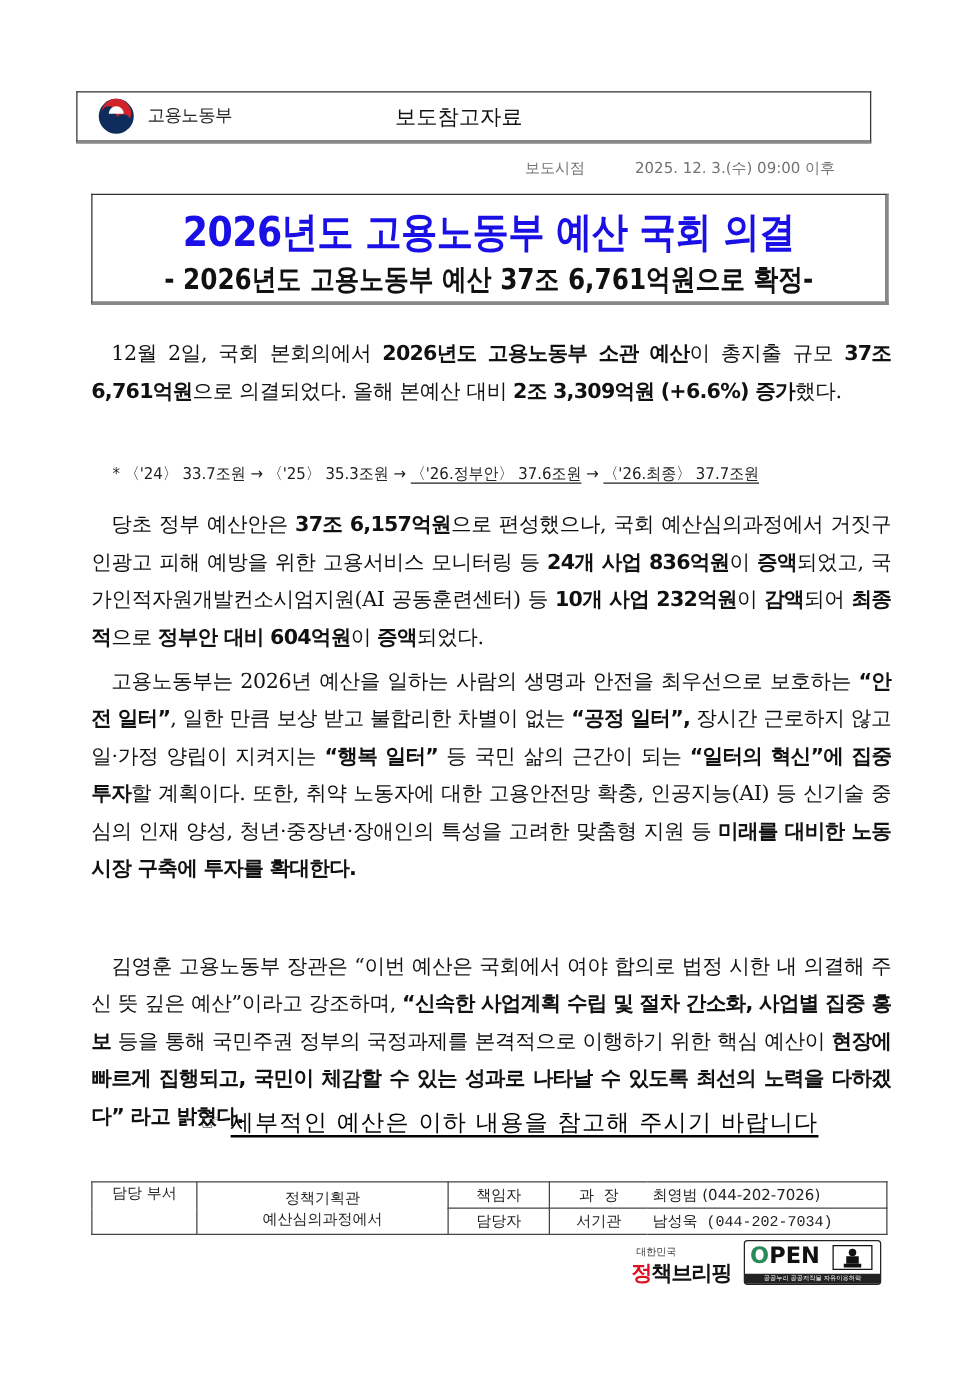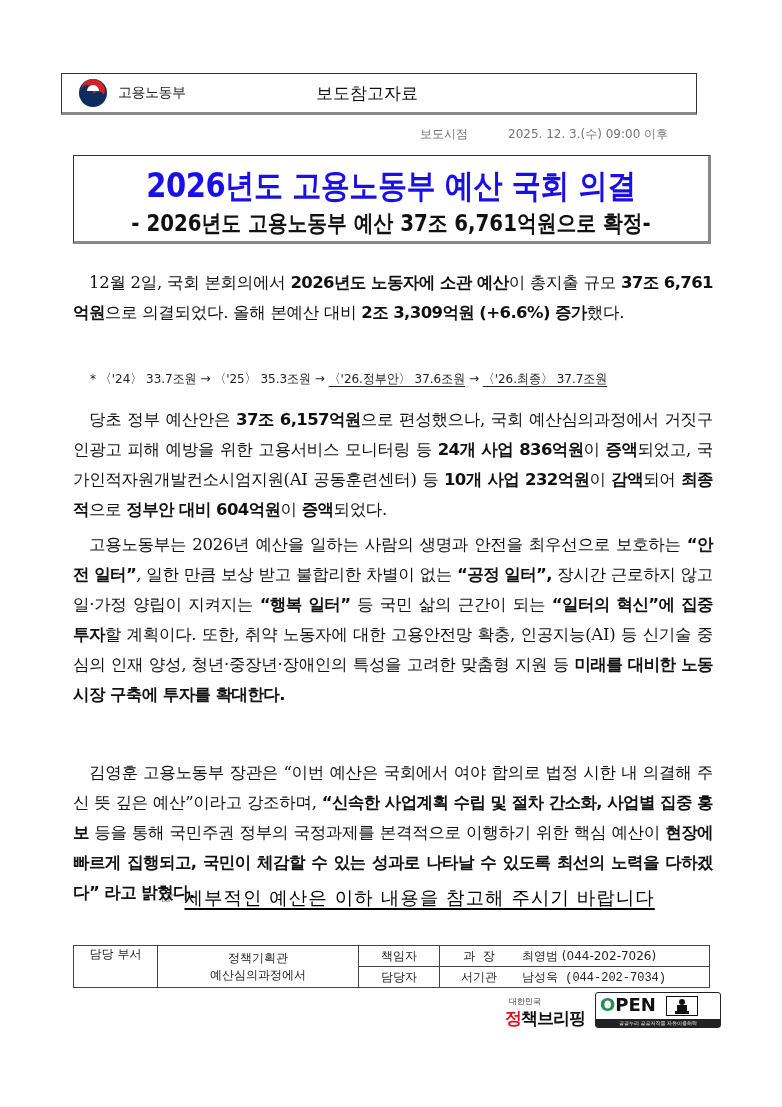--- a/index.html
+++ b/index.html
@@ -28,21 +28,21 @@
   .ref-line { left:160px; top:885px; font-size:18.5px; letter-spacing:1px; white-space:nowrap; font-family:"DejaVu Sans", sans-serif; }
   .ref-line u { text-decoration-thickness:2px; text-underline-offset:4px; }
   table.contact { position:absolute; left:73px; top:945px; width:637px; border-collapse:collapse;
     font-family:"DejaVu Sans", sans-serif; font-size:12px; color:#222; }
   table.contact td { border:1px solid #444; height:20px; padding:0 4px; text-align:center;margin-top:48px; }
   .cell-dept { vertical-align:top; }
   .brief { left:505px; top:996px; }
   .brief .small { font-family:"DejaVu Sans", sans-serif; font-size:8px; color:#333; margin-left:4px; }
   .brief .big { font-family:"DejaVu Sans", sans-serif; font-weight:bold; font-size:17px; color:#111; letter-spacing:-1px; }
   .brief .big .red { color:#d12; }
-  .open { left:595px; top:992px; width:108px; height:34px; border:1.5px solid #222; border-radius:3px;padding-left:16px; }
+  .open { left:595px; top:992px; width:108px; height:34px; border:1.5px solid #222; border-radius:3px; }
   .open .open-text { position:absolute; left:4px; top:1px; font-family:"DejaVu Sans", sans-serif; font-weight:bold; font-size:18px; color:#111; }
   .open .open-text .o { color:#2a8a5a; }
   .open .badge { position:absolute; left:70px; top:3px; width:30px; height:18px; border:1px solid #111; }
   .open .strip { position:absolute; left:0; right:0; bottom:0; height:8px; background:#222; color:#fff;
     font-family:"DejaVu Sans", sans-serif; font-size:5px; line-height:8px; text-align:center; }
 </style>
 </head>
 <body>
 
 <div class="abs header-box">
@@ -59,21 +59,21 @@
 
 <div class="abs release">
   <span class="label">보도시점</span><span>2025. 12. 3.(수) 09:00 이후</span>
 </div>
 
 <div class="abs title-box">
   <div class="abs main-title">2026년도 고용노동부 예산 국회 의결</div>
   <div class="abs sub-title">- 2026년도 고용노동부 예산 37조 6,761억원으로 확정-</div>
 </div>
 
-<div class="abs para" style="top:268px;"><span class="indent"></span><span>12월 2일, 국회 본회의에서 </span><b>2026년도 노동자에 소관 예산</b><span>이 총지출 규모 </span><b>37조 6,761억원</b><span>으로 의결되었다. 올해 본예산 대비 </span><b>2조 3,309억원 (+6.6%) 증가</b><span>했다.</span></div>
+<div class="abs para" style="top:268px;"><span class="indent"></span><span>12월 2일, 국회 본회의에서 </span><b>2026년도 고용노동부 소관 예산</b><span>이 총지출 규모 </span><b>37조 6,761억원</b><span>으로 의결되었다. 올해 본예산 대비 </span><b>2조 3,309억원 (+6.6%) 증가</b><span>했다.</span></div>
 
 <div class="abs note"><span>* </span><span>〈'24〉 33.7조원</span><span> → </span><span>〈'25〉 35.3조원</span><span> → </span><u>〈'26.정부안〉 37.6조원</u><span> → </span><u>〈'26.최종〉 37.7조원</u></div>
 
 <div class="abs para" style="top:405px;"><span class="indent"></span><span>당초 정부 예산안은 </span><b>37조 6,157억원</b><span>으로 편성했으나, 국회 예산심의과정에서 거짓구인광고 피해 예방을 위한 고용서비스 모니터링 등 </span><b>24개 사업 836억원</b><span>이 </span><b>증액</b><span>되었고, 국가인적자원개발컨소시엄지원(AI 공동훈련센터) 등 </span><b>10개 사업 232억원</b><span>이 </span><b>감액</b><span>되어 </span><b>최종적</b><span>으로 </span><b>정부안 대비 604억원</b><span>이 </span><b>증액</b><span>되었다.</span></div>
 
 <div class="abs para" style="top:530px;"><span class="indent"></span><span>고용노동부는 2026년 예산을 일하는 사람의 생명과 안전을 최우선으로 보호하는 </span><b>“안전 일터”</b><span>, 일한 만큼 보상 받고 불합리한 차별이 없는 </span><b>“공정 일터”,</b><span> 장시간 근로하지 않고 일·가정 양립이 지켜지는 </span><b>“행복 일터”</b><span> 등 국민 삶의 근간이 되는 </span><b>“일터의 혁신”에 집중 투자</b><span>할 계획이다. 또한, 취약 노동자에 대한 고용안전망 확충, 인공지능(AI) 등 신기술 중심의 인재 양성, 청년·중장년·장애인의 특성을 고려한 맞춤형 지원 등 </span><b>미래를 대비한 노동시장 구축에 투자를 확대한다.</b></div>
 
 <div class="abs para" style="top:730px;margin-top:28px;"><span class="indent"></span><span>김영훈 고용노동부 장관은 “이번 예산은 국회에서 여야 합의로 법정 시한 내 의결해 주신 뜻 깊은 예산”이라고 강조하며, </span><b>“신속한 사업계획 수립 및 절차 간소화, 사업별 집중 홍보</b><span> 등을 통해 국민주권 정부의 국정과제를 본격적으로 이행하기 위한 핵심 예산이 </span><b>현장에 빠르게 집행되고, 국민이 체감할 수 있는 성과로 나타날 수 있도록 최선의 노력을 다하겠다” 라고 밝혔다.</b></div>
 
 <div class="abs ref-line"><span>☞</span> <u>세부적인 예산은 이하 내용을 참고해 주시기 바랍니다</u></div>

